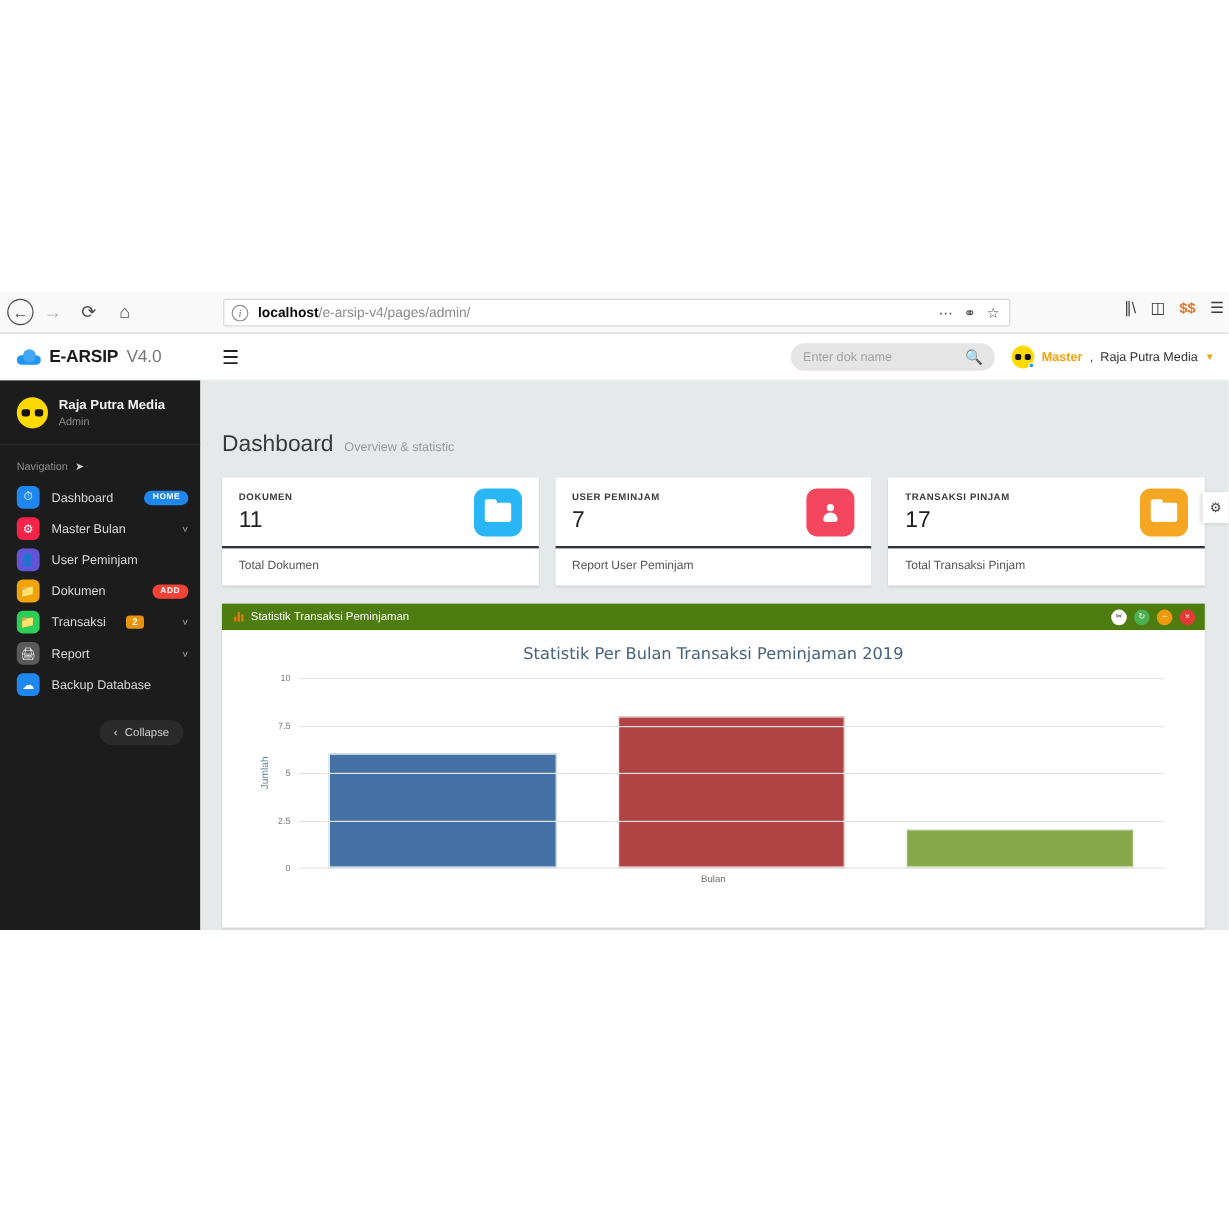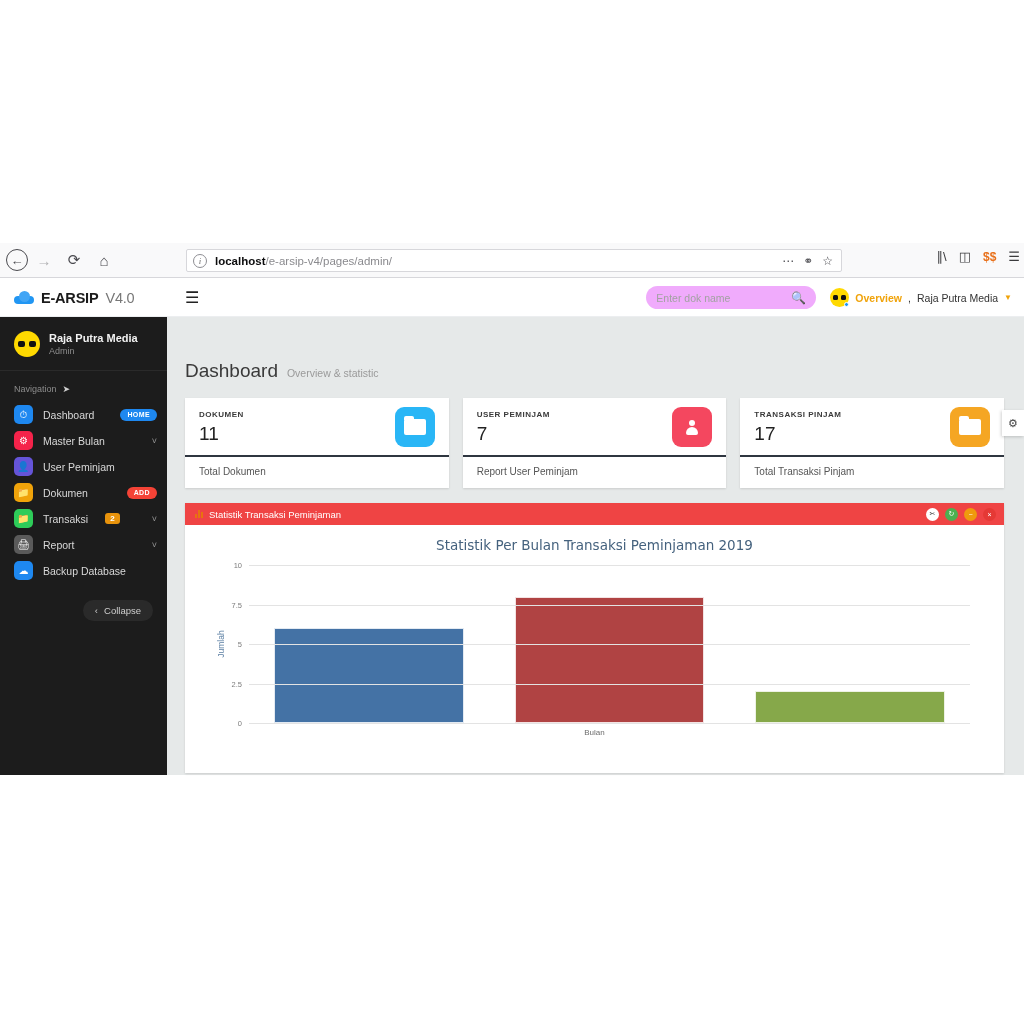--- a/index.html
+++ b/index.html
@@ -39,21 +39,21 @@
   .brand { width:167px; display:flex; align-items:center; gap:7px; padding-left:14px; }
   .cloud-logo { width:20px; height:13px; position:relative; }
   .cloud-logo::before { content:""; position:absolute; left:0; bottom:0; width:20px; height:8px;
                         background:#2196f3; border-radius:5px; }
   .cloud-logo::after { content:""; position:absolute; left:5px; top:0; width:11px; height:11px;
                        background:#42a5f5; border-radius:50%; }
   .brand-text { font-size:14.5px; color:#1b1b1b; font-weight:700; letter-spacing:-.2px; }
   .brand-text span { font-weight:400; color:#777; }
   .hamburger { margin-left:18px; font-size:16px; color:#222; cursor:pointer; }
   .head-right { margin-left:auto; display:flex; align-items:center; gap:14px; padding-right:12px; }
-  .searchbox { width:170px; height:23px; background:#f0abfc; border-radius:12px;
+  .searchbox { width:170px; height:23px; background:#e5e5e5; border-radius:12px;
                display:flex; align-items:center; padding:0 10px; }
   .searchbox input { border:none; background:transparent; outline:none; flex:1;
                      font-size:10.5px; color:#555; font-family:"Liberation Sans", sans-serif; }
   .searchbox input::placeholder { color:#a2a2a2; }
   .search-ico { font-size:12px; color:#555; }
   .welcome { display:flex; align-items:center; gap:6px; font-size:10.5px; color:#333; }
   .welcome .w { color:#f0a30a; font-weight:600; }
   .avatar-sm { width:19px; height:19px; border-radius:50%; background:#ffd900; position:relative;
                display:flex; align-items:center; justify-content:center; }
   .glasses { width:13px; height:5px; position:relative; }
@@ -112,21 +112,21 @@
                     background:#fff; border-radius:2px 2px 0 0; }
   .person { width:14px; height:15px; position:relative; }
   .person::before { content:""; position:absolute; left:4px; top:0; width:6px; height:6px;
                     background:#fff; border-radius:50%; }
   .person::after { content:""; position:absolute; left:1px; top:7px; width:12px; height:8px;
                    background:#fff; border-radius:6px 6px 2px 2px; }
   .card-rule { height:2px; background:#2f3640; margin:0; }
   .card-foot { padding:9px 14px 11px 14px; font-size:10px; color:#555; }
 
   .panel { margin:15px 20px 0 18px; background:#fff; box-shadow:0 1px 2px rgba(0,0,0,.12); }
-  .panel-head { background:#ef4444; height:22px; display:flex; align-items:center;
+  .panel-head { background:#4d7c0f; height:22px; display:flex; align-items:center;
                 padding:0 8px 0 10px; }
   .panel-head-title { font-size:9.5px; color:#fff; display:flex; align-items:center; gap:6px; }
   .bars-ico { display:inline-flex; align-items:flex-end; gap:1px; height:8px; }
   .bars-ico i { display:block; width:2px; background:#e8730f; }
   .panel-btns { margin-left:auto; display:flex; align-items:center; gap:6px; }
   .pbtn { width:13px; height:13px; border-radius:50%; display:flex; align-items:center;
           justify-content:center; font-size:7px; color:#fff; cursor:pointer; }
   .pbtn.wrench { background:#fff; color:#333; }
   .pbtn.refresh { background:#4caf50; }
   .pbtn.min { background:#ef9a0d; }
@@ -194,21 +194,21 @@
     <div class="head-right">
       <div class="searchbox">
         <input type="text" placeholder="Enter dok name" style="">
         <span class="search-ico">🔍</span>
       </div>
       <div class="welcome">
         <span class="avatar-sm">
             <span class="glasses"></span>
             <span class="dot-on"></span>
           </span>
-        <span class="w">Overview</span>
+        <span class="w">Master</span>
         <span>,</span>
         <span>Raja Putra Media</span>
         <span class="caret">▼</span>
       </div>
     </div>
   </div>
 
   <div class="sidebar">
     <div class="side-user">
       <span class="avatar-lg">

